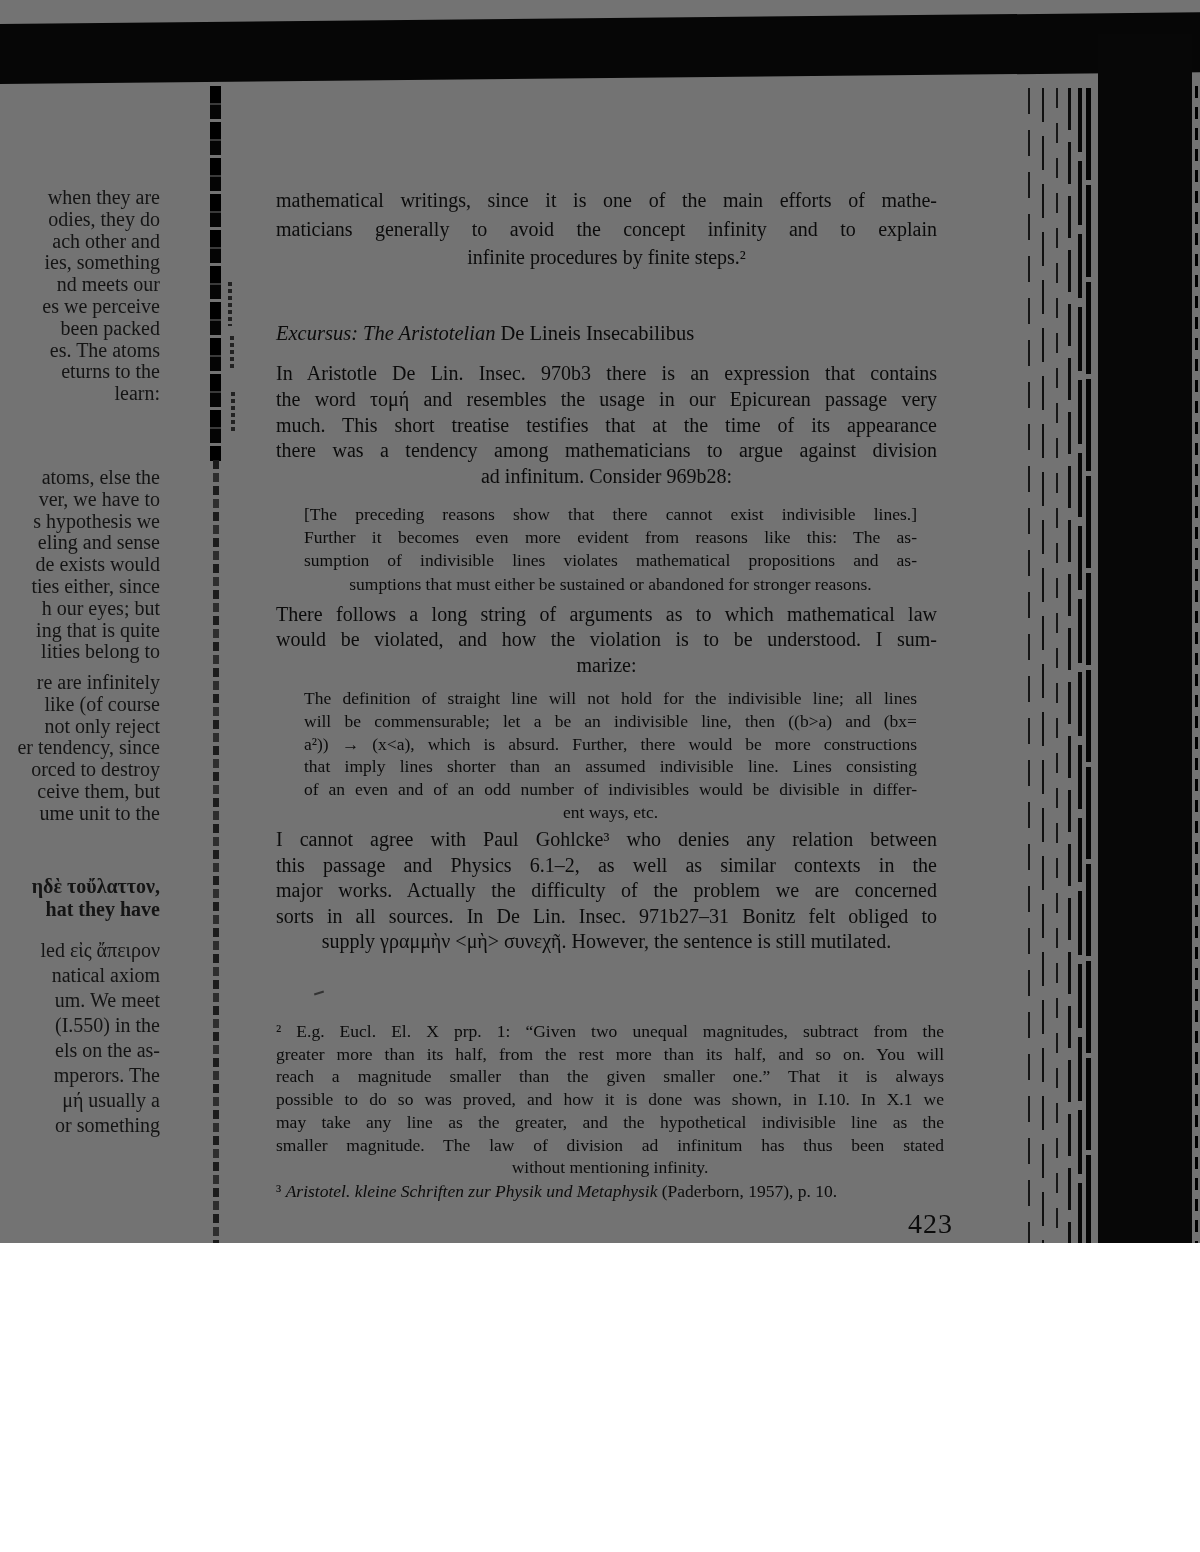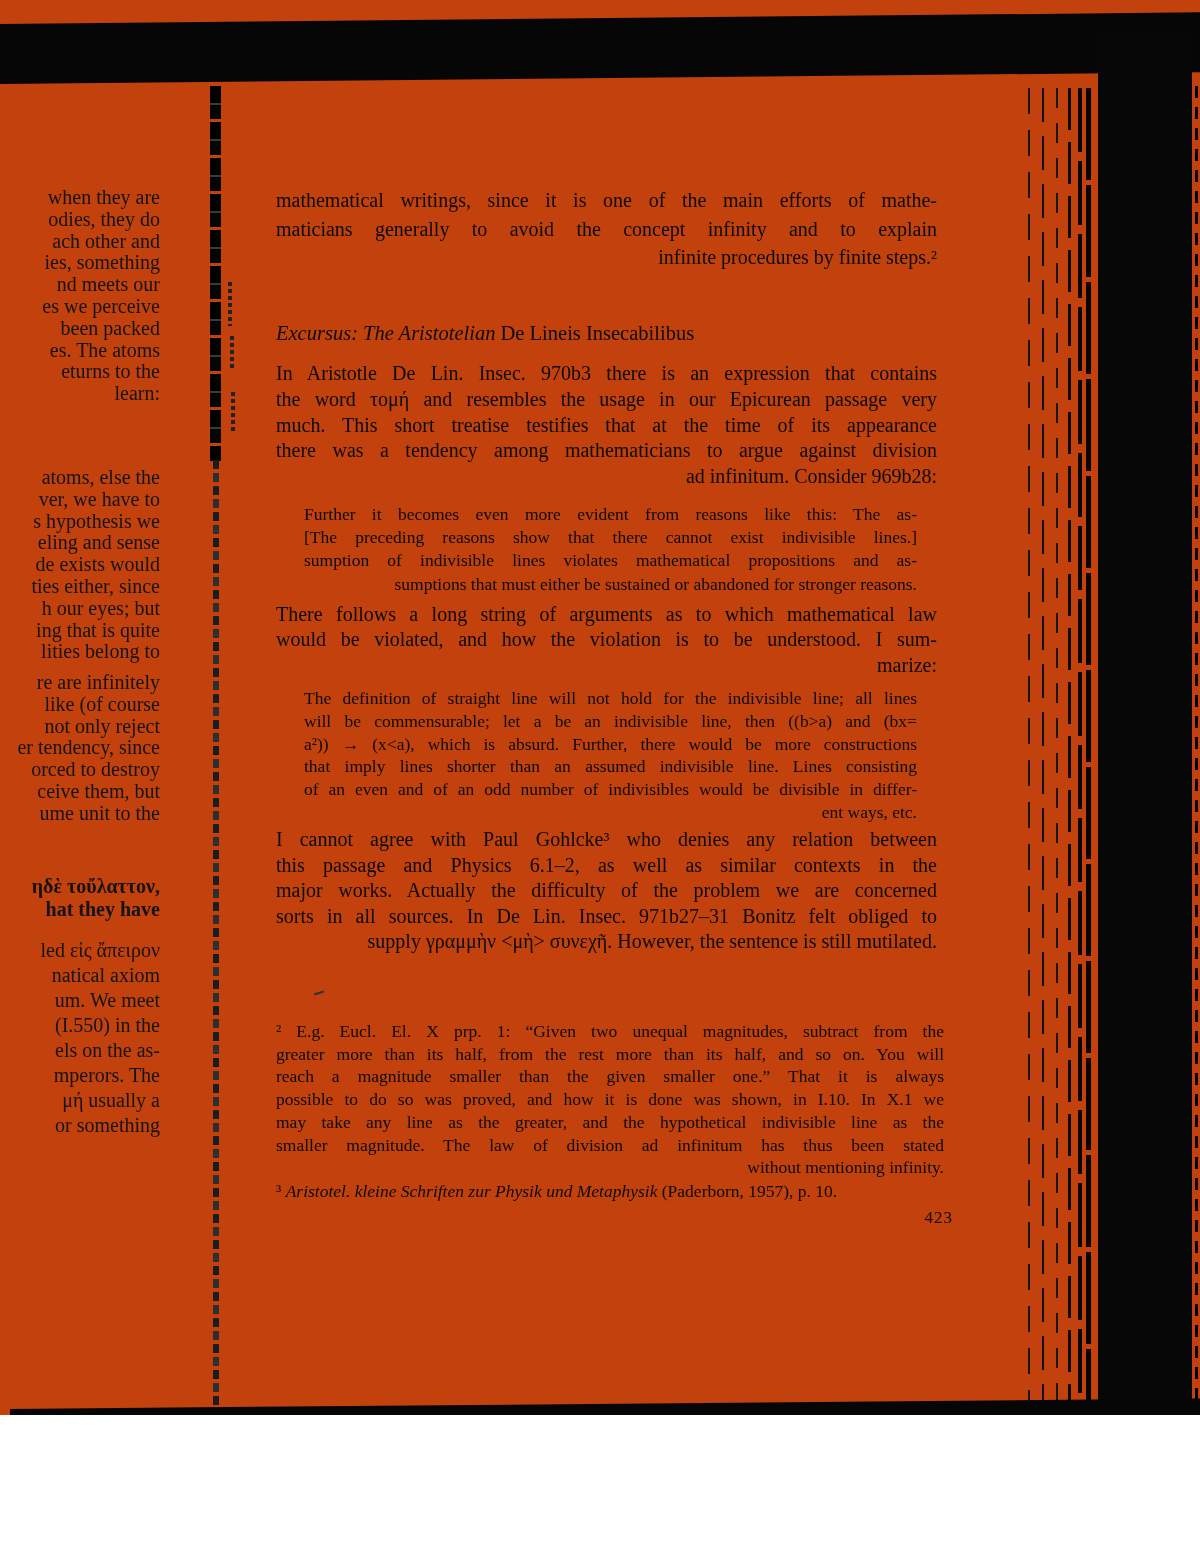--- a/index.html
+++ b/index.html
@@ -1,17 +1,17 @@
 <!DOCTYPE html>
 <html><head>
 <meta charset="utf-8">
 <style>
   html,body{margin:0;padding:0;background:#ffffff;}
   .scan{
-    position:relative;width:1200px;height:1415px;background:#c2410c;
+    position:relative;width:1200px;height:1243px;background:#737373;
     font-family:"Liberation Serif","DejaVu Serif",serif;color:#0b0b0b;
     overflow:hidden;
   }
   
   .top-bar{position:absolute;left:-12px;top:24px;width:1230px;height:60px;background:#060606;
     transform:rotate(-0.55deg);transform-origin:left top;}
   .bottom-bar{position:absolute;left:10px;top:1409px;width:1195px;height:130px;background:#060606;
     transform:rotate(-0.5deg);transform-origin:left top;}
   .right-band{position:absolute;left:1098px;top:34px;width:94px;height:1378px;background:#070707;}
   .edge-dotted{position:absolute;left:1195px;top:86px;width:3px;height:1318px;
@@ -39,35 +39,35 @@
   .lm-block{position:absolute;right:3px;width:160px;text-align:right;line-height:21.8px;white-space:nowrap;}
   .lm-block:nth-child(1){top:187px;}
   .lm-block:nth-child(2){top:467px;}
   .lm-block:nth-child(3){top:672px;}
   .lm-block:nth-child(4){top:875px;line-height:23px;font-weight:bold;}
   .lm-block:nth-child(5){top:938px;line-height:25px;}
   
   .main{position:absolute;left:276px;top:0;width:661px;font-size:20px;}
   .sec{position:absolute;width:661px;}
   .jline{text-align:justify;text-align-last:justify;}
-  .lastline{text-align:right;}
+  .lastline{text-align:center;}
   .p1{top:186px;line-height:28.7px;}
   .heading{top:322px;font-size:20.5px;white-space:nowrap;}
   .heading .it{font-style:italic;}
   .p2{top:361px;line-height:25.8px;}
   .quote{left:28px;width:613px;font-size:17.5px;}
   .q1{top:503px;line-height:23.2px;}
   .p3{top:602px;line-height:25.3px;}
   .q2{top:687px;line-height:22.8px;}
   .p4{top:827px;line-height:25.5px;}
   .fn{font-size:17.5px;}
   .fn2{top:1020px;line-height:22.7px;width:668px;}
   .fn3{top:1181px;width:675px;white-space:nowrap;}
   .fn3 .it{font-style:italic;}
-  .page-num{position:absolute;top:1208px;left:615px;width:62px;text-align:right;font-size:17px;letter-spacing:1px;}
+  .page-num{position:absolute;top:1208px;left:615px;width:62px;text-align:right;font-size:28px;letter-spacing:1px;}
 </style>
 </head>
 <body>
 
 <div class="scan">
 
   <div class="top-bar"></div>
   <div class="right-band"></div>
   <div class="edge-dotted"></div>
   <div class="pe pe1"></div>
@@ -148,22 +148,22 @@
 
     <div class="sec p2">
         <div class="jline">In Aristotle De Lin. Insec. 970b3 there is an expression that contains</div>
         <div class="jline">the word τομή and resembles the usage in our Epicurean passage very</div>
         <div class="jline">much.  This short treatise testifies that at the time of its appearance</div>
         <div class="jline">there was a tendency among mathematicians to argue against division</div>
         <div class="lastline">ad infinitum.  Consider 969b28:</div>
       </div>
 
     <div class="sec quote q1">
+        <div class="jline">[The preceding reasons show that there cannot exist indivisible lines.]</div>
         <div class="jline">Further it becomes even more evident from reasons like this: The as-</div>
-        <div class="jline">[The preceding reasons show that there cannot exist indivisible lines.]</div>
         <div class="jline">sumption of indivisible lines violates mathematical propositions and as-</div>
         <div class="lastline">sumptions that must either be sustained or abandoned for stronger reasons.</div>
       </div>
 
     <div class="sec p3">
         <div class="jline">There follows a long string of arguments as to which mathematical law</div>
         <div class="jline">would be violated, and how the violation is to be understood.  I sum-</div>
         <div class="lastline">marize:</div>
       </div>
 

